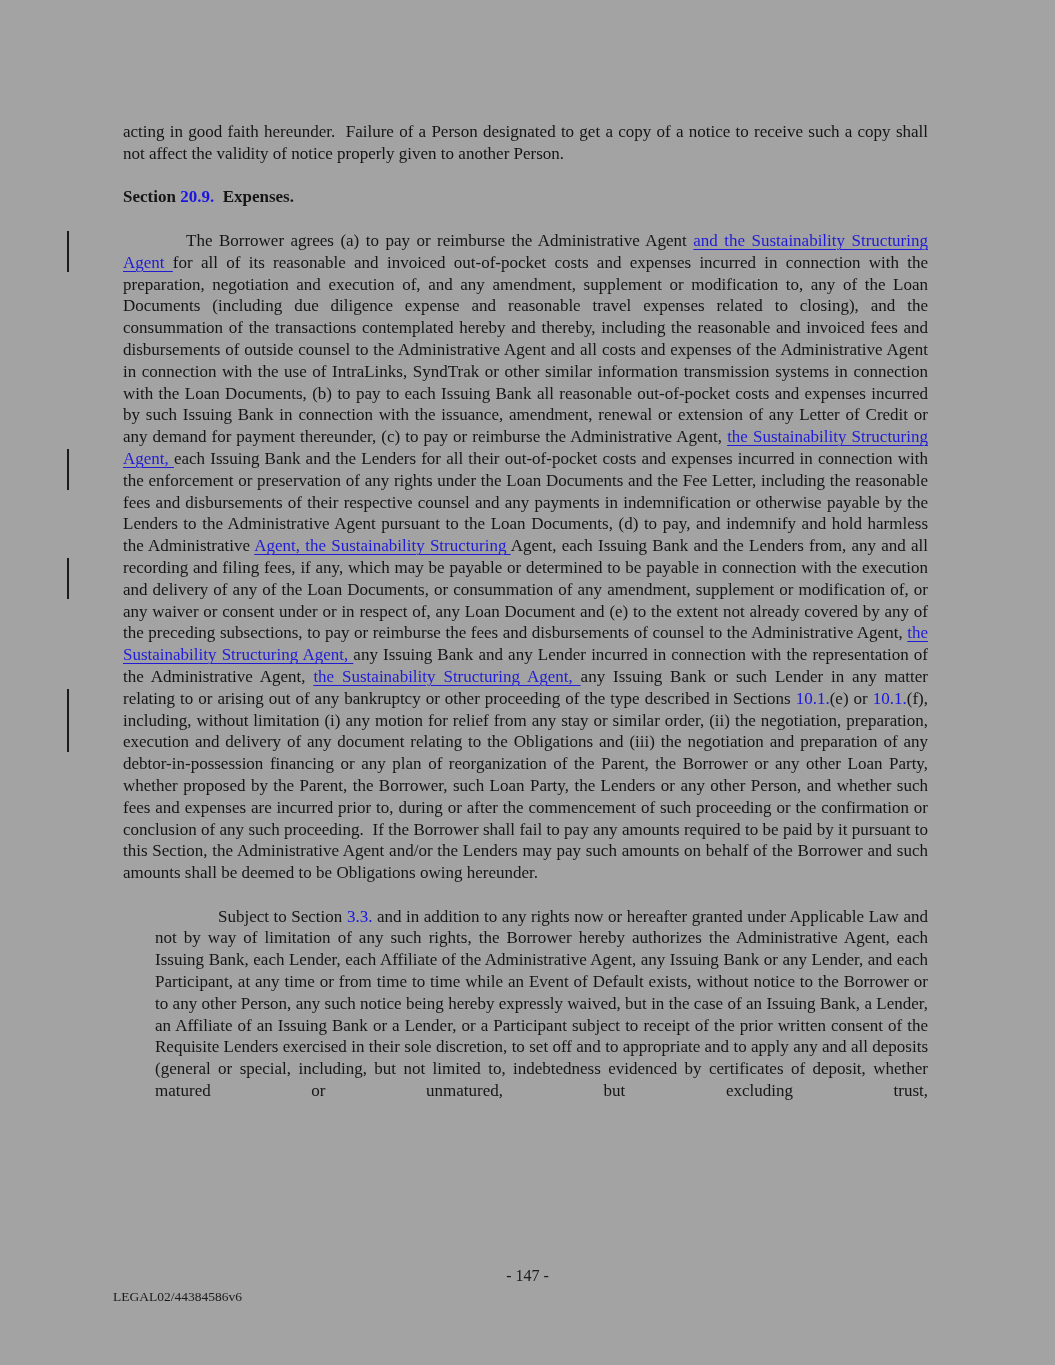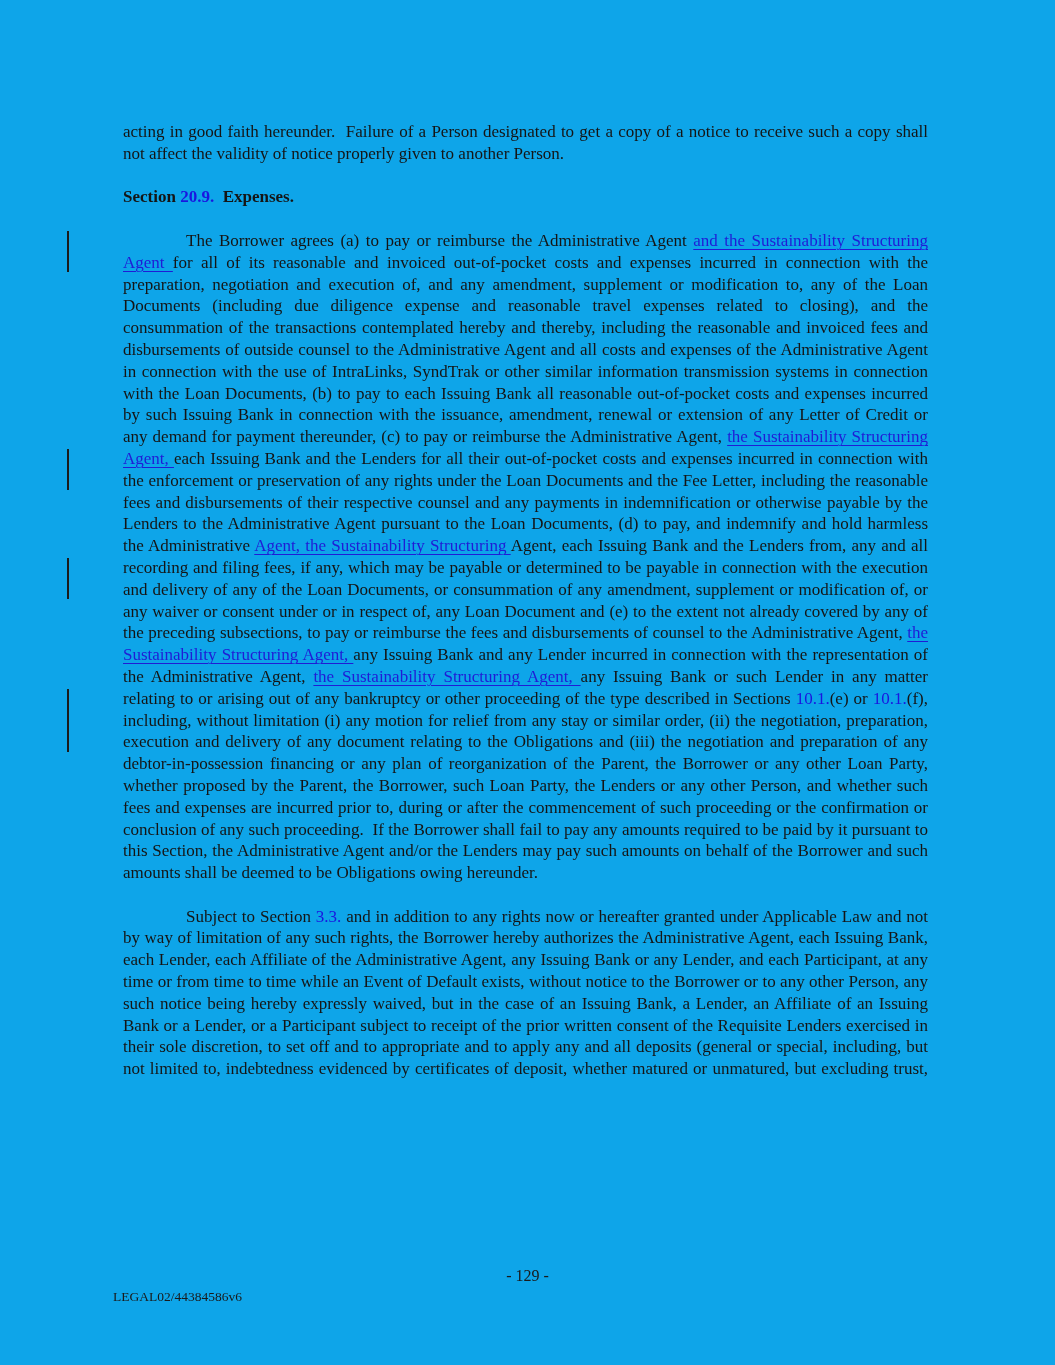--- a/index.html
+++ b/index.html
@@ -4,21 +4,21 @@
 <style>
   html, body {
     margin: 0;
     padding: 0;
     background: #ffffff;
   }
   .page {
     position: relative;
     width: 1055px;
     height: 1365px;
-    background: #0ea5e9;
+    background: #a3a3a3;
     font-family: "Liberation Serif", serif;
     color: #151515;
     overflow: hidden;
   }
   .content {
     position: absolute;
     left: 123px;
     top: 121px;
     width: 805px;
     font-size: 17px;
@@ -30,20 +30,21 @@
   }
   .heading {
     font-weight: bold;
     text-align: left;
   }
   .para.indent {
     text-indent: 63px;
   }
   .para.justify-last {
     text-align-last: justify;
+    margin-left: 32px;
   }
   .n { color: #151515; }
   .ins {
     color: #201cd6;
     text-decoration: underline;
     text-decoration-color: #201cd6;
     text-decoration-thickness: 1px;
     text-underline-offset: 2.5px;
   }
   .ref {
@@ -88,17 +89,17 @@
     <p class="para"><span class="n">acting in good faith hereunder.&nbsp; Failure of a Person designated to get a copy of a notice to receive such a copy shall not affect the validity of notice properly given to another Person.</span></p>
 
     <p class="heading"><span class="n">Section </span><span class="ref">20.9.</span><span class="n">&nbsp; Expenses.</span></p>
 
     <p class="para indent"><span class="n">The Borrower agrees (a) to pay or reimburse the Administrative Agent </span><span class="ins">and the Sustainability Structuring Agent </span><span class="n">for all of its reasonable and invoiced out-of-pocket costs and expenses incurred in connection with the preparation, negotiation and execution of, and any amendment, supplement or modification to, any of the Loan Documents (including due diligence expense and reasonable travel expenses related to closing), and the consummation of the transactions contemplated hereby and thereby, including the reasonable and invoiced fees and disbursements of outside counsel to the Administrative Agent and all costs and expenses of the Administrative Agent in connection with the use of IntraLinks, SyndTrak or other similar information transmission systems in connection with the Loan Documents, (b) to pay to each Issuing Bank all reasonable out-of-pocket costs and expenses incurred by such Issuing Bank in connection with the issuance, amendment, renewal or extension of any Letter of Credit or any demand for payment thereunder, (c) to pay or reimburse the Administrative Agent, </span><span class="ins">the Sustainability Structuring Agent, </span><span class="n">each Issuing Bank and the Lenders for all their out-of-pocket costs and expenses incurred in connection with the enforcement or preservation of any rights under the Loan Documents and the Fee Letter, including the reasonable fees and disbursements of their respective counsel and any payments in indemnification or otherwise payable by the Lenders to the Administrative Agent pursuant to the Loan Documents, (d) to pay, and indemnify and hold harmless the Administrative </span><span class="ins">Agent, the Sustainability Structuring </span><span class="n">Agent, each Issuing Bank and the Lenders from, any and all recording and filing fees, if any, which may be payable or determined to be payable in connection with the execution and delivery of any of the Loan Documents, or consummation of any amendment, supplement or modification of, or any waiver or consent under or in respect of, any Loan Document and (e) to the extent not already covered by any of the preceding subsections, to pay or reimburse the fees and disbursements of counsel to the Administrative Agent, </span><span class="ins">the Sustainability Structuring Agent, </span><span class="n">any Issuing Bank and any Lender incurred in connection with the representation of the Administrative Agent, </span><span class="ins">the Sustainability Structuring Agent, </span><span class="n">any Issuing Bank or such Lender in any matter relating to or arising out of any bankruptcy or other proceeding of the type described in Sections </span><span class="ref">10.1.</span><span class="n">(e) or </span><span class="ref">10.1.</span><span class="n">(f), including, without limitation (i) any motion for relief from any stay or similar order, (ii) the negotiation, preparation, execution and delivery of any document relating to the Obligations and (iii) the negotiation and preparation of any debtor-in-possession financing or any plan of reorganization of the Parent, the Borrower or any other Loan Party, whether proposed by the Parent, the Borrower, such Loan Party, the Lenders or any other Person, and whether such fees and expenses are incurred prior to, during or after the commencement of such proceeding or the confirmation or conclusion of any such proceeding.&nbsp; If the Borrower shall fail to pay any amounts required to be paid by it pursuant to this Section, the Administrative Agent and/or the Lenders may pay such amounts on behalf of the Borrower and such amounts shall be deemed to be Obligations owing hereunder.</span></p>
 
 
     <p class="para indent justify-last"><span class="n">Subject to Section </span><span class="ref">3.3.</span><span class="n"> and in addition to any rights now or hereafter granted under Applicable Law and not by way of limitation of any such rights, the Borrower hereby authorizes the Administrative Agent, each Issuing Bank, each Lender, each Affiliate of the Administrative Agent, any Issuing Bank or any Lender, and each Participant, at any time or from time to time while an Event of Default exists, without notice to the Borrower or to any other Person, any such notice being hereby expressly waived, but in the case of an Issuing Bank, a Lender, an Affiliate of an Issuing Bank or a Lender, or a Participant subject to receipt of the prior written consent of the Requisite Lenders exercised in their sole discretion, to set off and to appropriate and to apply any and all deposits (general or special, including, but not limited to, indebtedness evidenced by certificates of deposit, whether matured or unmatured, but excluding trust,</span></p>
   </div>
 
-  <div class="page-number">- 129 -</div>
+  <div class="page-number">- 147 -</div>
 
   <div class="doc-id">LEGAL02/44384586v6</div>
 
 </div>
 
 </body></html>

